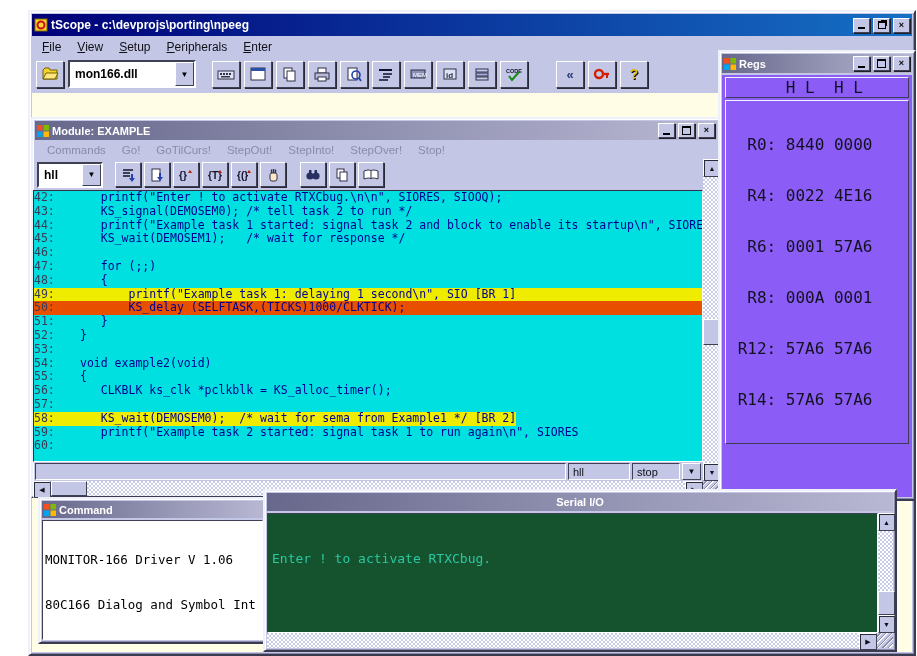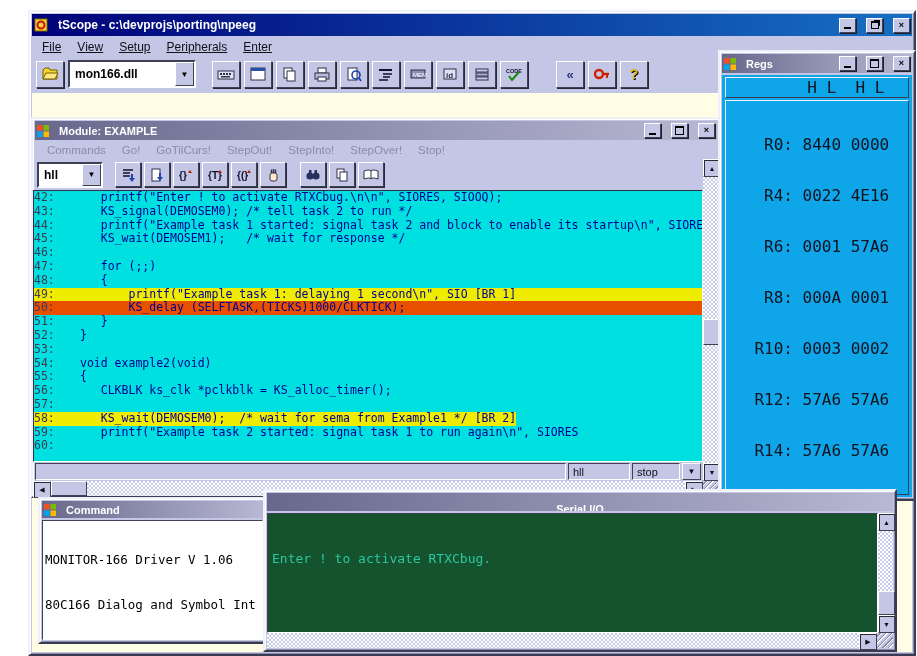--- a/index.html
+++ b/index.html
@@ -3,35 +3,35 @@
 <meta charset="utf-8">
 <style>
   html,body{margin:0;padding:0;background:#fff;}
   #screen{position:relative;width:917px;height:656px;background:#fff;overflow:hidden;
     font-family:"Liberation Sans",sans-serif;}
   
   .win{position:absolute;background:#c3c6e4;border:2px solid;
     border-color:#eef0fa #3a3a50 #3a3a50 #eef0fa;
     box-shadow:inset 1px 1px 0 #ffffff, inset -1px -1px 0 #8a8aa8;
     display:flex;flex-direction:column;}
-  .titlebar{height:19px;margin:2px 2px 0 2px;padding:0 2px;display:flex;align-items:center;gap:10px;
+  .titlebar{height:19px;margin:2px 2px 0 2px;padding:0 2px;display:flex;align-items:center;gap:3px;
     color:#fff;font-weight:bold;font-size:11px;white-space:nowrap;overflow:hidden;}
   .titlebar.active{background:linear-gradient(90deg,#000078,#1670c4);height:22px;font-size:12px;}
   .titlebar.inactive{background:linear-gradient(90deg,#68688c,#b8b8d4);}
   .tspacer{flex:1;}
   .wbtn{width:15px;height:13px;flex:none;background:#c3c6e4;border:1px solid;
     border-color:#fff #404055 #404055 #fff;box-shadow:1px 1px 0 #20202c;
     display:flex;align-items:center;justify-content:center;
     font-size:9px;color:#000;font-weight:bold;line-height:1;}
   .glyph-min{display:block;width:7px;height:2px;background:#000;margin-top:6px;}
   .glyph-max{display:block;width:7px;height:6px;border:1px solid #000;border-top:2px solid #000;}
   .glyph-restore{display:block;width:6px;height:5px;border:1px solid #000;border-top:2px solid #000;box-shadow:2px -2px 0 -1px #000;}
   
   #main{left:28px;top:10px;width:884px;height:642px;}
-  .menubar{height:21px;display:flex;align-items:center;font-size:12px;color:#101018;padding:0 4px;text-decoration:underline;}
+  .menubar{height:21px;display:flex;align-items:center;font-size:12px;color:#101018;padding:0 4px;}
   .menubar .mitem{padding:1px 8px;}
   .menubar .mitem::first-letter{text-decoration:underline;}
   .toolbar{height:34px;display:flex;align-items:center;padding:0 6px;gap:4px;}
   .tbtn{width:26px;height:25px;flex:none;background:#c3c6e4;border:1px solid;
     border-color:#fff #404055 #404055 #fff;box-shadow:1px 1px 0 #2a2a38;
     display:flex;align-items:center;justify-content:center;}
   .combo{height:24px;background:#fff;border:2px solid;border-color:#404055 #fff #fff #404055;
     display:flex;align-items:center;}
   .combo .cval{font:bold 12px "Liberation Sans",sans-serif;color:#000;padding:0 5px;flex:1;white-space:nowrap;overflow:hidden;}
   .combo .carr{width:17px;align-self:stretch;background:#c3c6e4;border:1px solid;
@@ -66,22 +66,22 @@
     background:repeating-conic-gradient(#ffffff 0% 25%,#c9cce6 0% 50%) 0 0/4px 4px;}
   .sbtn{width:16px;height:15px;flex:none;background:#c3c6e4;border:1px solid;
     border-color:#fff #404055 #404055 #fff;box-shadow:1px 1px 0 #2a2a38 inset;
     display:flex;align-items:center;justify-content:center;font-size:7px;color:#10101c;}
   .vscroll .sbtn{height:16px;width:100%;}
   .thumb{background:#c3c6e4;border:1px solid;border-color:#fff #404055 #404055 #fff;}
   .grip{width:16px;height:15px;flex:none;background:
     repeating-linear-gradient(135deg,#c3c6e4 0 2px,#8a8aa8 2px 3px,#fff 3px 4px);}
   
   #regs{left:718px;top:50px;width:194px;height:447px;}
-  .regbody{flex:1;margin:2px;background:#0ea5e9;overflow:hidden;
-    font-family:"DejaVu Sans Mono",monospace;font-size:16px;line-height:17px;color:#12121f;text-align:center;}
+  .regbody{flex:1;margin:2px;background:#8b5cf6;overflow:hidden;
+    font-family:"DejaVu Sans Mono",monospace;font-size:16px;line-height:17px;color:#12121f;}
   .regbox{margin:2px 3px;border:1px solid;border-color:#f0f2ff #3c3c58 #3c3c58 #f0f2ff;
     padding:1px 2px;white-space:pre;}
   
   #command{left:38px;top:497px;width:225px;height:143px;}
   #command .titlebar{height:17px;}
   .cmdbody{flex:1;margin:2px;background:#fff;border:1px solid;border-color:#404055 #fff #fff #404055;
     overflow:hidden;font-family:"DejaVu Sans Mono",monospace;font-size:12.5px;line-height:15px;color:#000;
     padding:1px 2px;white-space:pre;}
   .cline{min-height:15px;white-space:pre;}
   
@@ -384,21 +384,20 @@
         </span>
       <span class="wbtn">×</span>
     </div>
     <div class="regbody">
       <div class="regbox">      H L  H L</div>
       <div class="regbox">
         <div>  R0: 8440 0000</div>
         <div>  R4: 0022 4E16</div>
         <div>  R6: 0001 57A6</div>
         <div>  R8: 000A 0001</div>
-        <div> R10: 0003 0002</div>
         <div> R12: 57A6 57A6</div>
         <div> R14: 57A6 57A6</div>
       </div>
 
     </div>
   </div>
 
   <div class="win" id="command">
     <div class="titlebar inactive">
       <svg class="icon" width="12" height="12">

